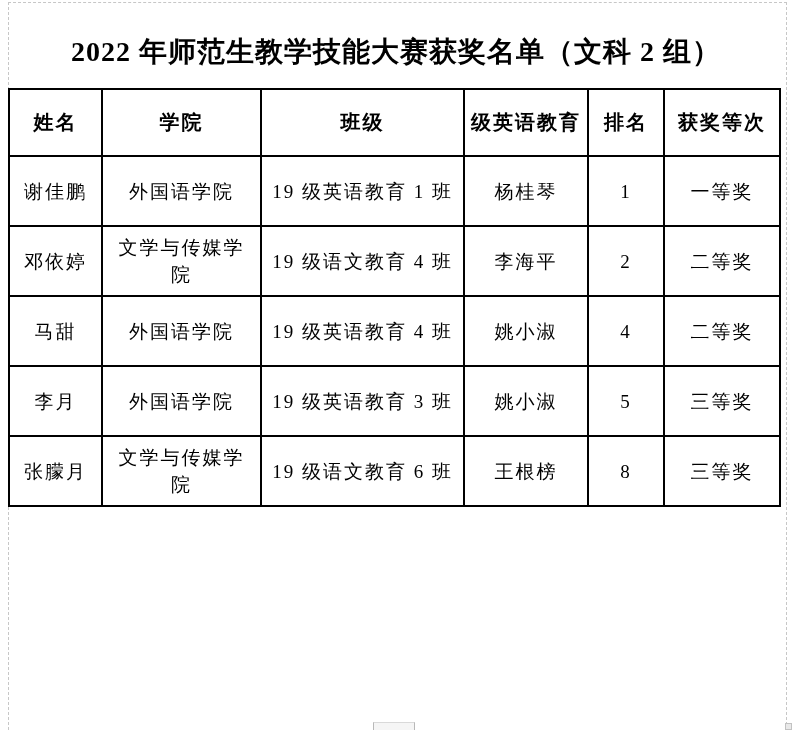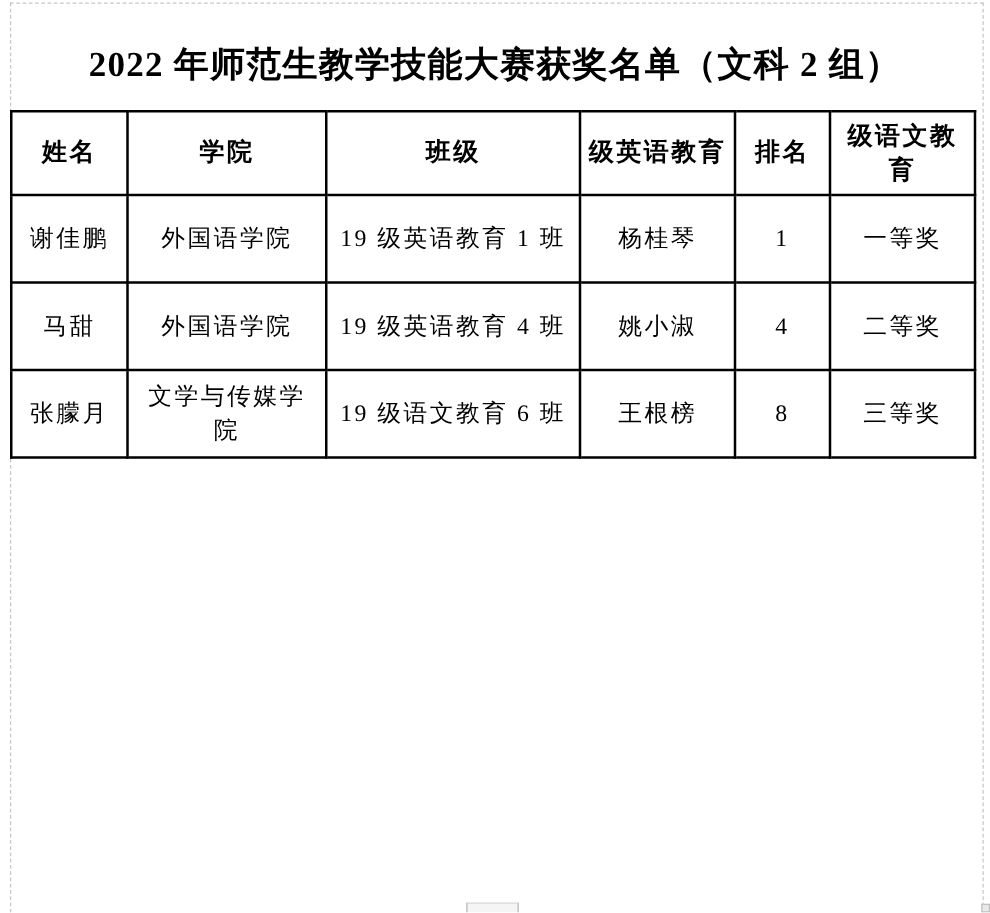--- a/index.html
+++ b/index.html
@@ -100,39 +100,55 @@
       <col class="c-rank">
       <col class="c-award">
   </colgroup>
   <thead>
     <tr>
       <th>姓名</th>
       <th>学院</th>
       <th>班级</th>
       <th>级英语教育</th>
       <th>排名</th>
-      <th>级语文教育</th>
+      <th>获奖等次</th>
     </tr>
   </thead>
   <tbody>
     <tr>
       <td>谢佳鹏</td>
       <td>外国语学院</td>
       <td>19 级英语教育 1 班</td>
       <td>杨桂琴</td>
       <td>1</td>
       <td>一等奖</td>
     </tr>
     <tr>
+      <td>邓依婷</td>
+      <td>文学与传媒学院</td>
+      <td>19 级语文教育 4 班</td>
+      <td>李海平</td>
+      <td>2</td>
+      <td>二等奖</td>
+    </tr>
+    <tr>
       <td>马甜</td>
       <td>外国语学院</td>
       <td>19 级英语教育 4 班</td>
       <td>姚小淑</td>
       <td>4</td>
       <td>二等奖</td>
+    </tr>
+    <tr>
+      <td>李月</td>
+      <td>外国语学院</td>
+      <td>19 级英语教育 3 班</td>
+      <td>姚小淑</td>
+      <td>5</td>
+      <td>三等奖</td>
     </tr>
     <tr>
       <td>张朦月</td>
       <td>文学与传媒学院</td>
       <td>19 级语文教育 6 班</td>
       <td>王根榜</td>
       <td>8</td>
       <td>三等奖</td>
     </tr>
   </tbody>

